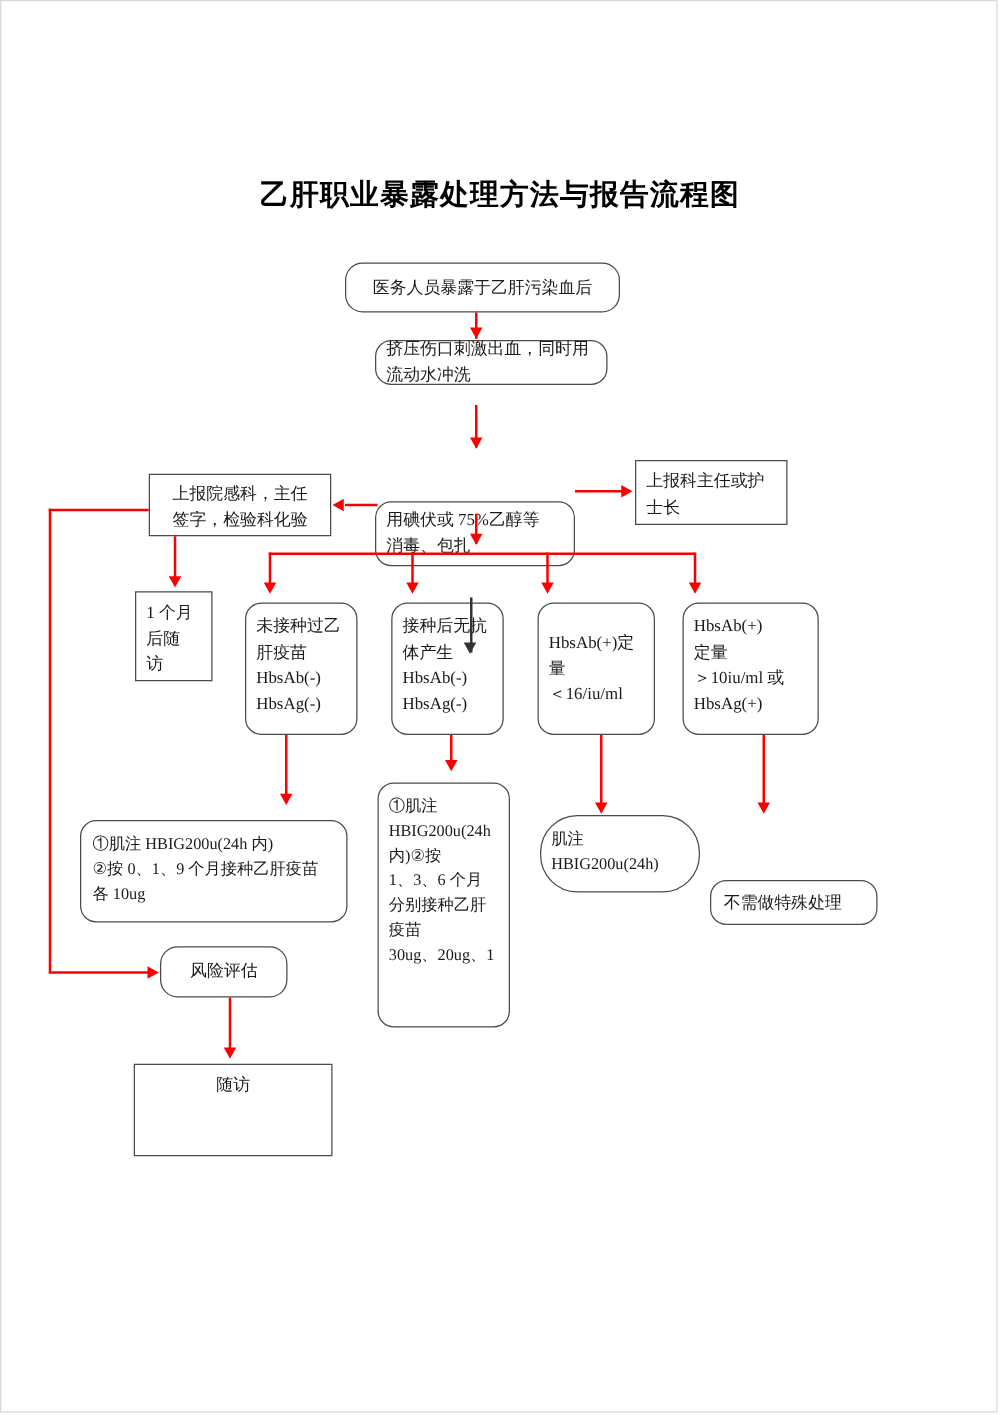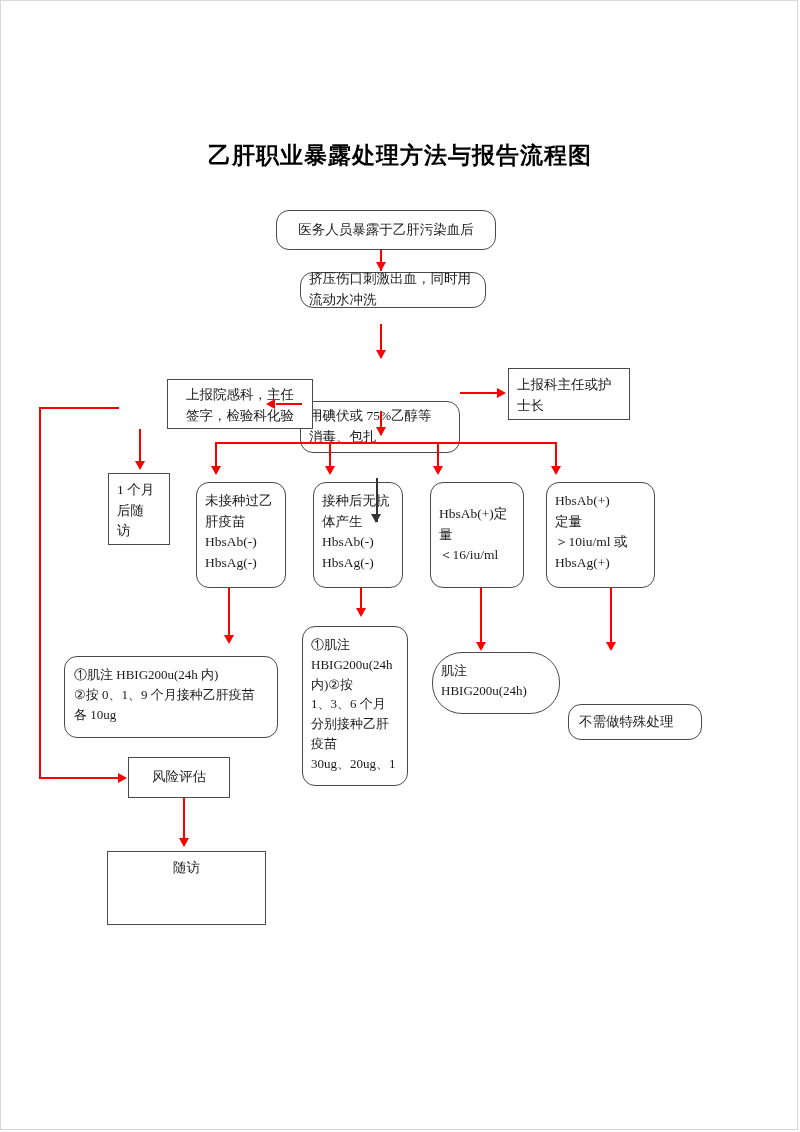--- a/index.html
+++ b/index.html
@@ -54,20 +54,21 @@
   }
   .node.rounded {
     border-radius: 13px;
   }
   .node.center {
     text-align: center;
     display: flex;
     align-items: center;
     justify-content: center;
     padding: 2px 6px;
+    border-radius: 14px;
   }
   .node.centertop {
     text-align: center;
   }
   .node.mid {
     display: flex;
     align-items: center;
   }
   .conn {
     position: absolute;
@@ -116,21 +117,21 @@
 
   <div class="node rounded mid" style="left:274px; top:272px; width:186px; height:36px;margin-left:26px;">挤压伤口刺激出血，同时用
 流动水冲洗</div>
 
   <div class="conn v" style="left:380px; top:324px; height:34px;"></div>
   <div class="arrow down" style="left:376px; top:350px;"></div>
 
   <div class="node rounded mid" style="left:300px; top:359px; width:160px; height:52px;margin-top:42px;">用碘伏或 75%乙醇等
 消毒、包扎</div>
 
-  <div class="node centertop" style="left:119px; top:379px; width:146px; height:50px; text-align:center; padding-top:5px;margin-left:48px;">上报院感科，主任
+  <div class="node centertop" style="left:119px; top:379px; width:146px; height:50px; text-align:center; padding-top:5px;">上报院感科，主任
 签字，检验科化验</div>
 
   <div class="node" style="left:508px; top:368px; width:122px; height:52px; padding-top:6px;">上报科主任或护
 士长</div>
 
   <div class="conn h" style="left:276px; top:403px; width:26px;"></div>
   <div class="arrow left" style="left:266px; top:399px;"></div>
 
   <div class="conn h" style="left:460px; top:392px; width:38px;"></div>
   <div class="arrow right" style="left:497px; top:388px;"></div>
@@ -190,21 +191,21 @@
   <div class="conn v" style="left:480px; top:588px; height:58px;"></div>
   <div class="arrow down" style="left:476px; top:642px;"></div>
 
   <div class="conn v" style="left:610px; top:588px; height:58px;"></div>
   <div class="arrow down" style="left:606px; top:642px;"></div>
 
   <div class="node rounded" style="left:64px; top:656px; width:214px; height:82px; padding-top:8px; padding-left:9px; font-size:13px;">①肌注 HBIG200u(24h 内)
 ②按 0、1、9 个月接种乙肝疫苗
 各 10ug</div>
 
-  <div class="node rounded" style="left:302px; top:626px; width:106px; height:160px; padding-top:8px; font-size:13px;">①肌注
+  <div class="node rounded" style="left:302px; top:626px; width:106px; height:196px; padding-top:8px; font-size:13px;">①肌注
 HBIG200u(24h
 内)②按
 1、3、6 个月
 分别接种乙肝
 疫苗
 30ug、20ug、1</div>
 
   <div class="node rounded" style="left:432px; top:652px; width:128px; height:62px; padding-top:8px; font-size:13px;border-radius:30px;">肌注
 HBIG200u(24h)</div>
 

